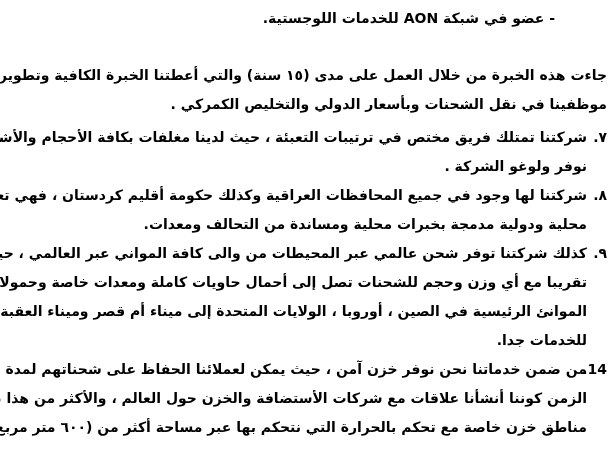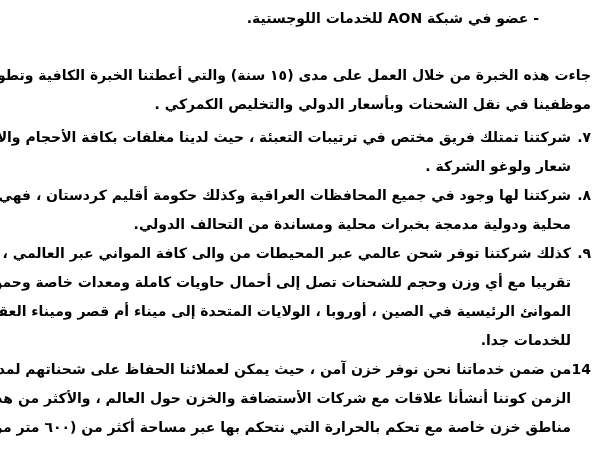--- a/index.html
+++ b/index.html
@@ -8,21 +8,21 @@
     width: 613px;
     height: 473px;
     box-sizing: border-box;
     background: #ffffff;
     color: #000000;
     direction: rtl;
     overflow: hidden;
     font-family: "DejaVu Sans", sans-serif;
     font-weight: 700;
     font-size: 14px;
-    padding: 4px 22px 0 6px;
+    padding: 4px 6px 0 6px;
   }
   .line {
     height: 29px;
     line-height: 29px;
     white-space: nowrap;
     text-align: right;
   }
   .bullet-line {
     padding-right: 52px;
     margin-bottom: 28px;
@@ -50,27 +50,27 @@
   <div class="line bullet-line">- عضو في شبكة AON للخدمات اللوجستية.</div>
 
   <div class="intro">
     <div class="line">جاءت هذه الخبرة من خلال العمل على مدى (١٥ سنة) والتي أعطتنا الخبرة الكافية وتطوير مهارات</div>
     <div class="line">موظفينا في نقل الشحنات وبأسعار الدولي والتخليص الكمركي .</div>
   </div>
 
   <div class="item">
     <span class="num">٧.</span>
     <div class="line">شركتنا تمتلك فريق مختص في ترتيبات التعبئة ، حيث لدينا مغلفات بكافة الأحجام والأشكال تحمل</div>
-    <div class="line">شعار ولوغو الشركة .</div>
+    <div class="line">نوفر ولوغو الشركة .</div>
   </div>
 
   <div class="item">
     <span class="num">٨.</span>
     <div class="line">شركتنا لها وجود في جميع المحافظات العراقية وكذلك حكومة أقليم كردستان ، فهي تعمل مع شبكة</div>
-    <div class="line">محلية ودولية مدمجة بخبرات محلية ومساندة من التحالف الدولي.</div>
+    <div class="line">محلية ودولية مدمجة بخبرات محلية ومساندة من التحالف ومعدات.</div>
   </div>
 
   <div class="item">
     <span class="num">٩.</span>
     <div class="line">كذلك شركتنا توفر شحن عالمي عبر المحيطات من والى كافة المواني عبر العالمي ، حيث نستطيع التعامل</div>
     <div class="line">تقريبا مع أي وزن وحجم للشحنات تصل إلى أحمال حاويات كاملة ومعدات خاصة وحمولات عالية من</div>
     <div class="line">الموانئ الرئيسية في الصين ، أوروبا ، الولايات المتحدة إلى ميناء أم قصر وميناء العقبة في الأردن وبأسعار</div>
     <div class="line">للخدمات جدا.</div>
   </div>
 

